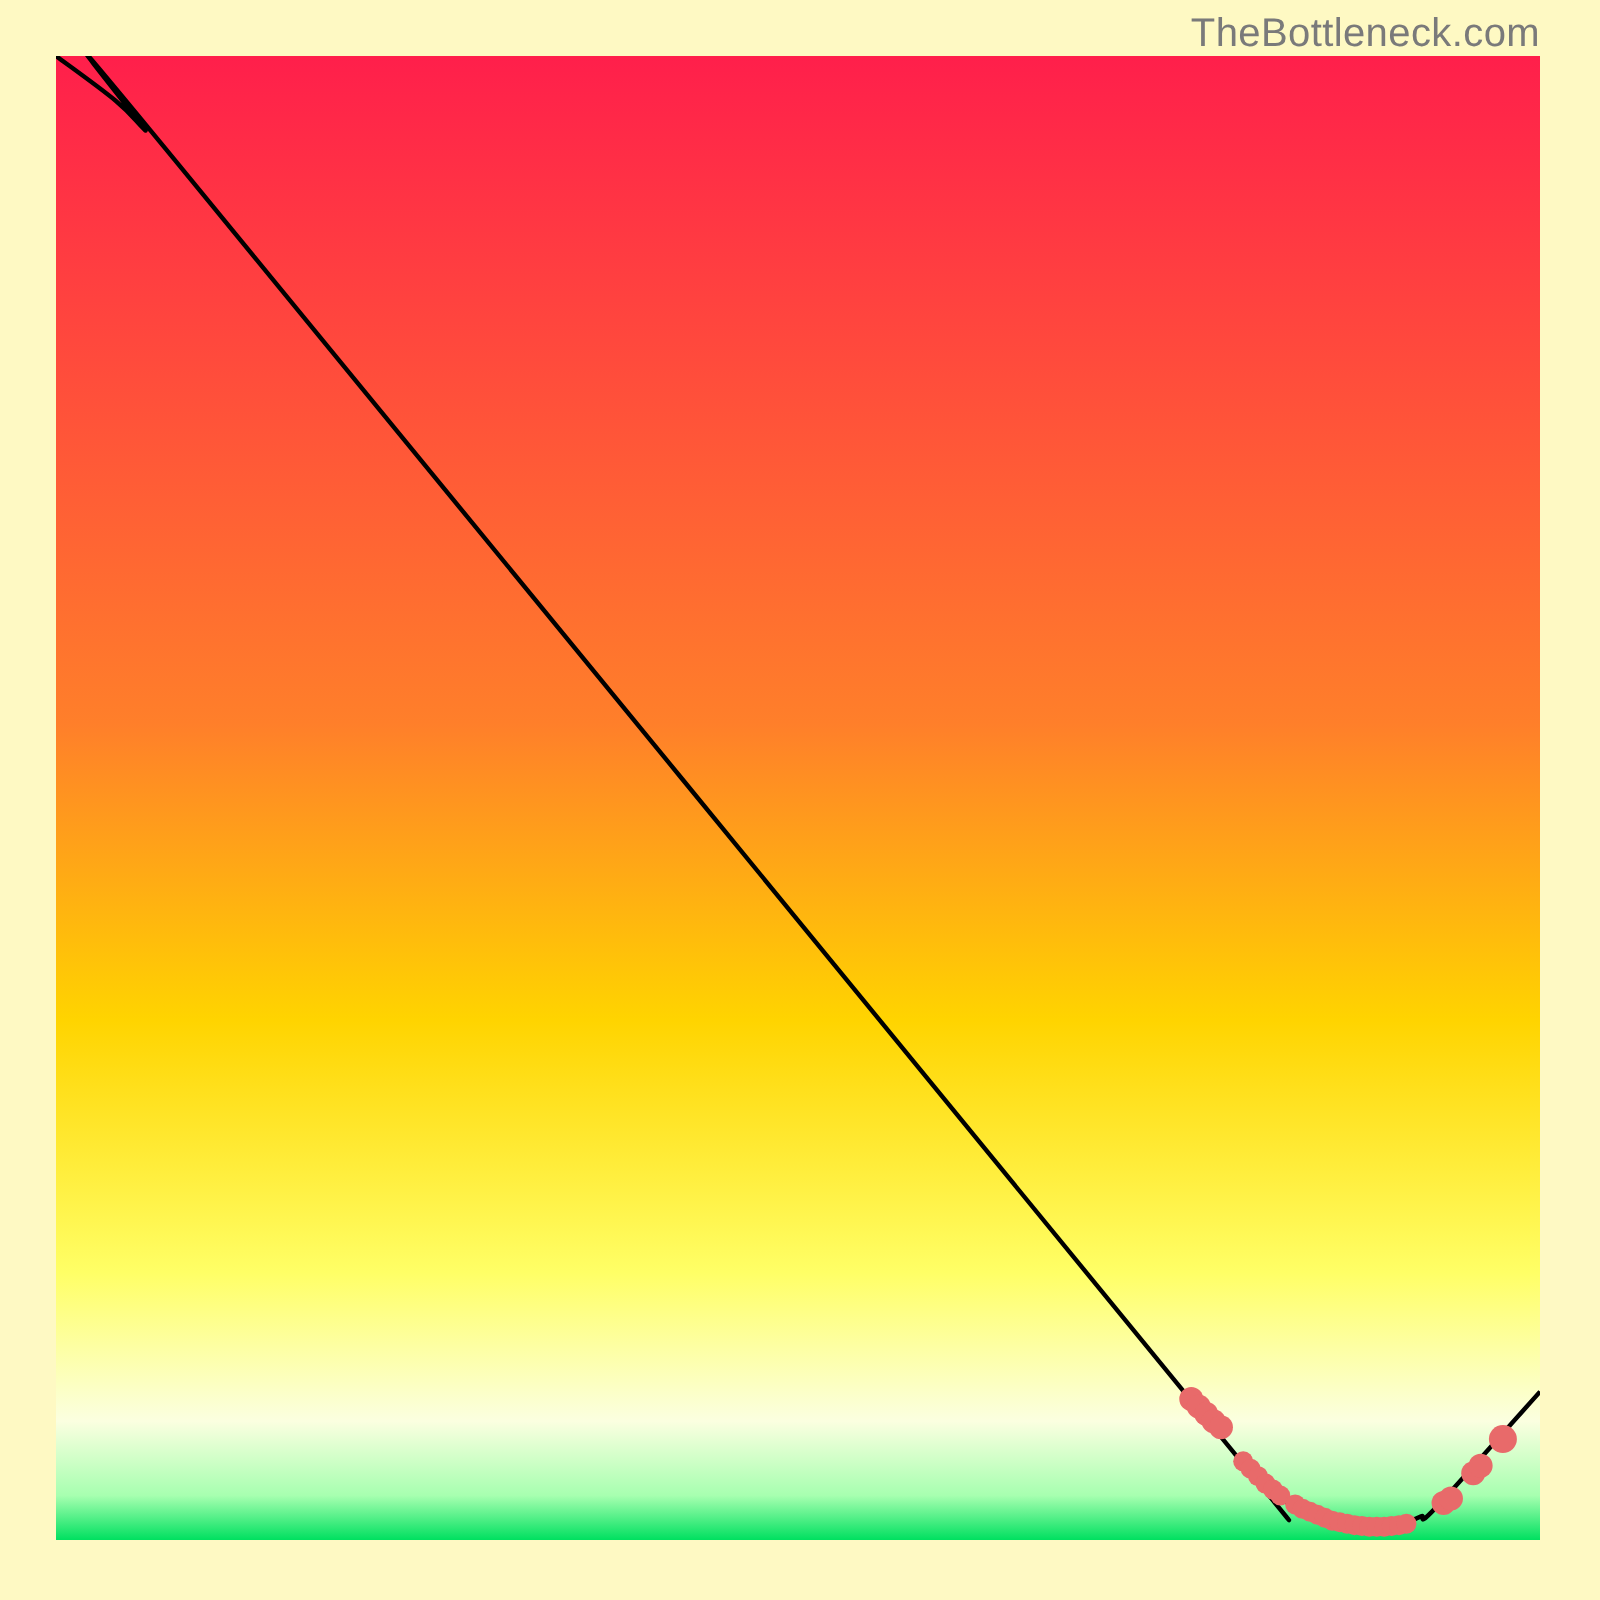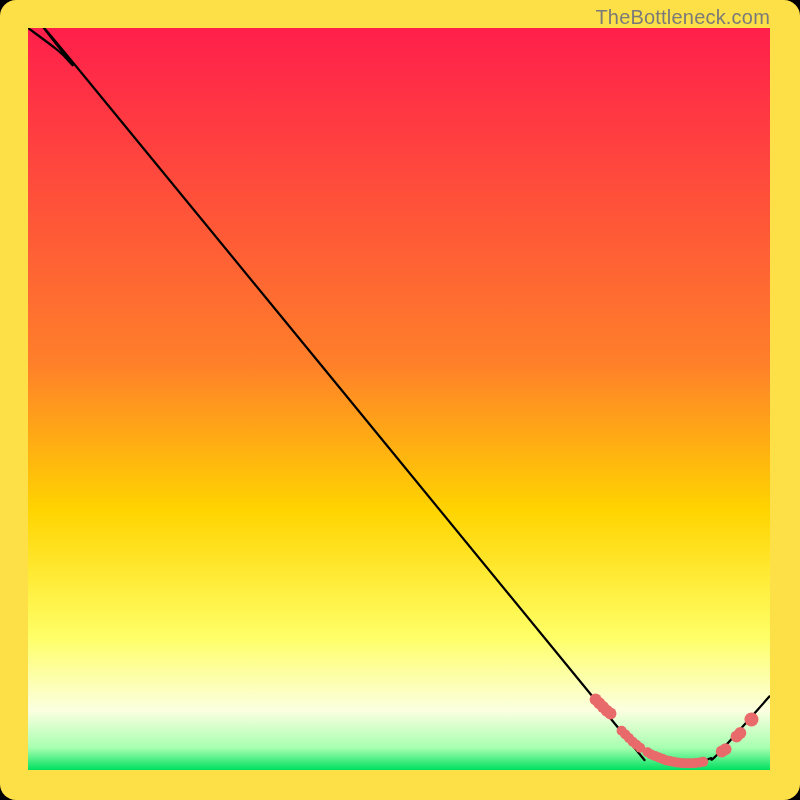--- a/index.html
+++ b/index.html
@@ -7,22 +7,21 @@
     padding: 0;
     width: 800px;
     height: 800px;
     background: #000;
     overflow: hidden;
   }
   .stage {
     position: relative;
     width: 800px;
     height: 800px;
-    background: #fde047;
-    border-radius: 16px;
+    background: #fef9c3;
   }
   .plot {
     position: absolute;
     left: 28px;
     top: 28px;
     width: 742px;
     height: 742px;
     overflow: hidden;
   }
   .attribution {

